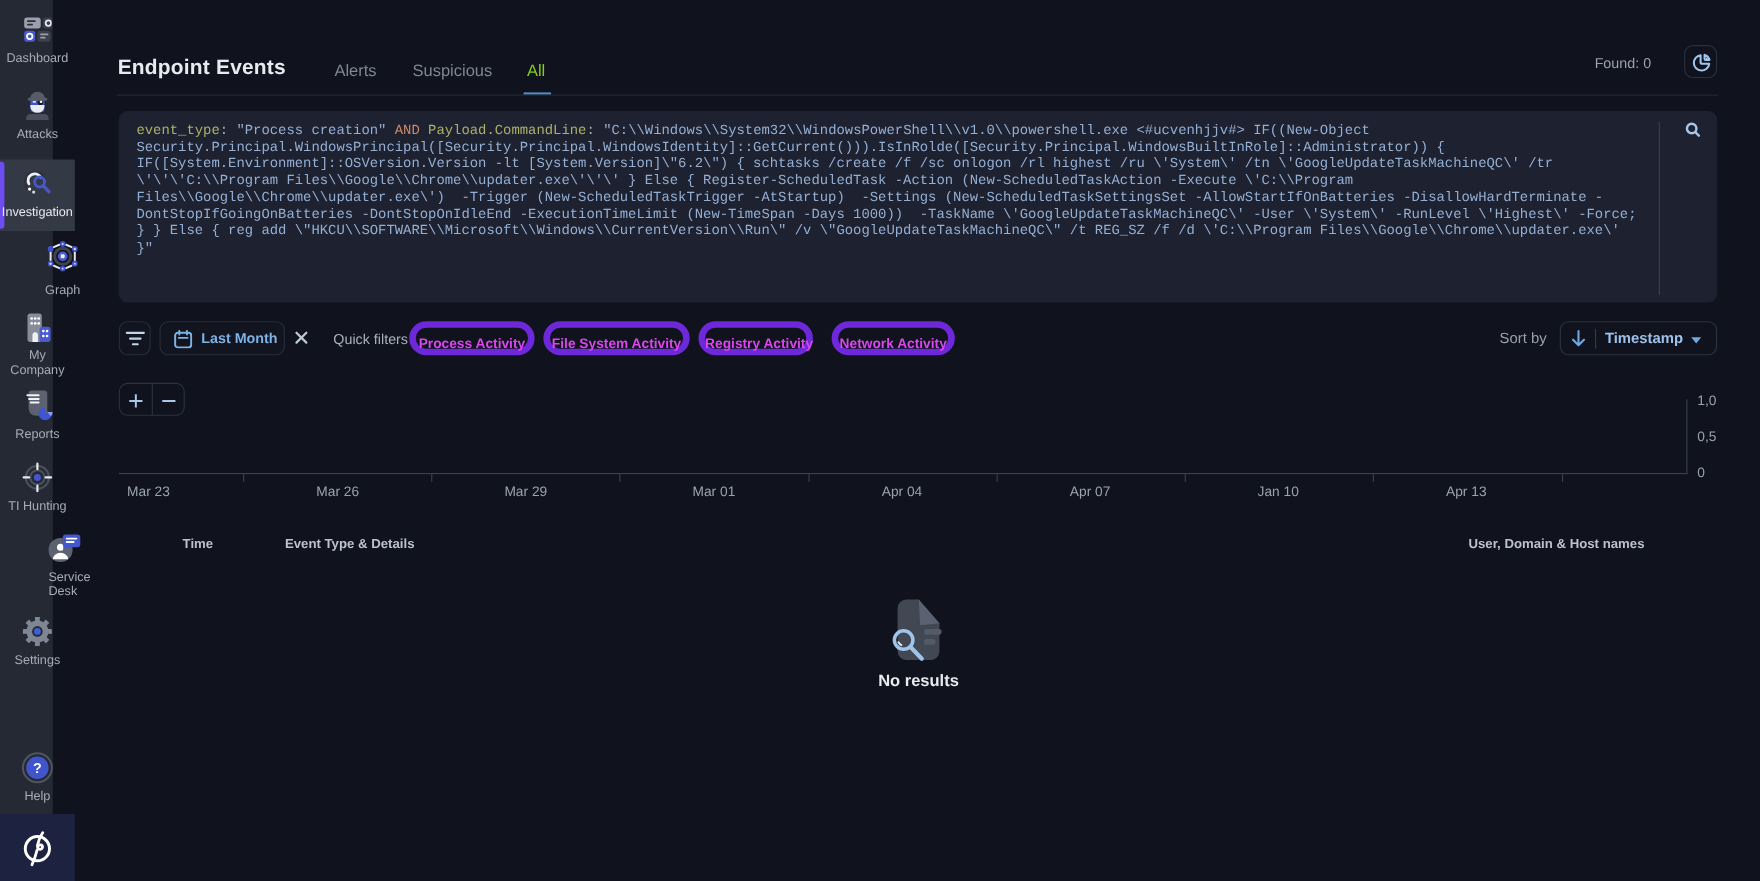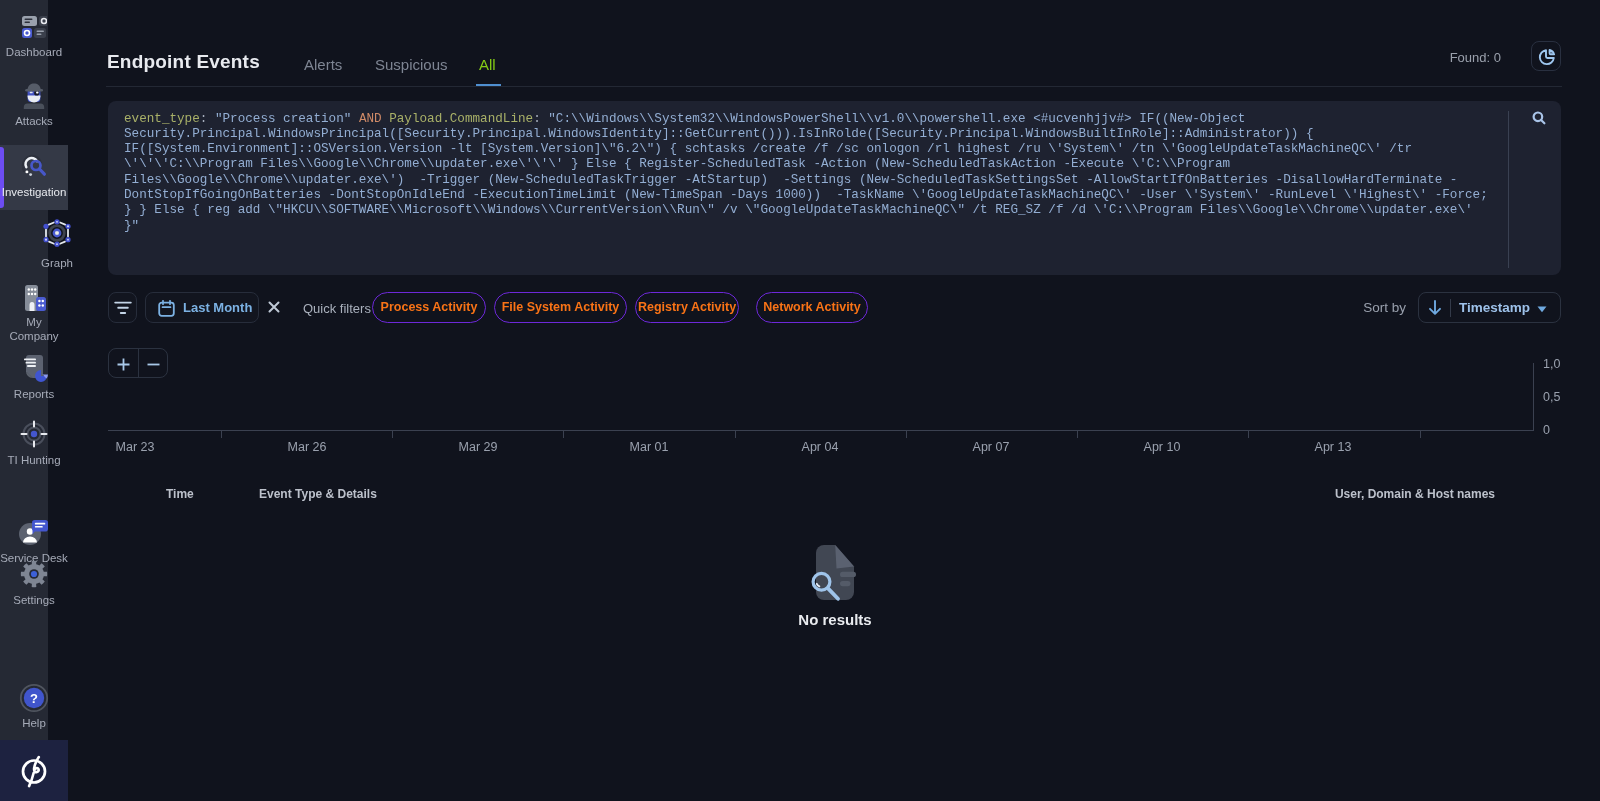--- a/index.html
+++ b/index.html
@@ -25,21 +25,21 @@
   #piebtn { position:absolute; left:1531px; top:41px; width:30px; height:30px; border:1px solid #293040; border-radius:8px; }
 
   
   #qbox { position:absolute; left:108px; top:101px; width:1453px; height:174px; background:#1e2230; border-radius:8px; }
   #qtext { position:absolute; left:124px; top:110.5px; width:1390px; font-family:"Liberation Mono", monospace; font-size:12.64px; line-height:15.3px; color:#93aed3; white-space:pre; }
   .k { color:#a9b168; } .p { color:#a5adbc; } .o { color:#cf8a67; }
   #qdivider { position:absolute; left:1508px; top:111px; width:1px; height:157px; background:#3a4152; }
 
   
   .btn { position:absolute; top:292px; height:31px; border:1px solid #272d3b; border-radius:8px; background:rgba(255,255,255,0.012); }
-  .pill { position:absolute; top:292px; height:31px; border:1px solid #6d28d9; border-radius:16px; color:#f97316; font-size:12.5px; font-weight:bold; text-align:center; line-height:29px; white-space:nowrap; }
+  .pill { position:absolute; top:292px; height:31px; border:6px solid #6d28d9; border-radius:16px; color:#d946ef; font-size:12.5px; font-weight:bold; text-align:center; line-height:29px; white-space:nowrap; }
   #lastmonth { left:145px; width:114px; color:#7cb2e4; font-size:13px; font-weight:bold; line-height:29px; }
   #qf-label { position:absolute; left:303px; top:301px; font-size:13px; color:#a9b0bc; }
   #sortby { position:absolute; left:1336px; top:300px; width:70px; text-align:right; font-size:13.5px; color:#99a0ad; }
   #sortgrp { position:absolute; left:1418px; top:292px; width:143px; height:31px; border:1px solid #2b3240; border-radius:8px; }
 
   
   #zoomgrp { position:absolute; left:108px; top:348px; width:60px; height:30px; border:1px solid #2b3240; border-radius:8px; color:#a8c8e8; }
   #zoomgrp .zdiv { position:absolute; left:29px; top:0; width:1px; height:28px; background:#2b3240; }
   #xaxis { position:absolute; left:108px; top:430px; width:1426px; height:1px; background:#3b4150; }
   .tick { position:absolute; top:431px; width:1px; height:7px; background:#3b4150; }
@@ -178,21 +178,21 @@
         <circle cx="14" cy="14" r="10.5" fill="none" stroke="#4a4f5c" stroke-width="2"></circle>
         <circle cx="14" cy="14" r="6.5" fill="none" stroke="#4a4f5c" stroke-width="2"></circle>
         <circle cx="14" cy="14" r="3.2" fill="#4456ce"></circle>
         <g stroke="#e8eaef" stroke-width="2" stroke-linecap="round">
           <path d="M14 1.5 v5 M14 21.5 v5 M1.5 14 h5 M21.5 14 h5"></path>
         </g>
       </svg>
       <span class="lbl">TI Hunting</span>
     </div>
 
-    <div class="nav-item" style="top:518px;">
+    <div class="nav-item" style="top:484px;padding-left:44px;">
       <svg width="30" height="28" viewBox="0 0 30 28">
         <circle cx="11" cy="16" r="11" fill="#5c6270"></circle>
         <circle cx="11" cy="13.5" r="3.2" fill="#fff"></circle>
         <path d="M4 24.5 a7 6 0 0 1 14 0 z" fill="#fff"></path>
         <rect x="13" y="2" width="16" height="11.5" rx="2.8" fill="#4456ce"></rect>
         <path d="M16 13 l-2.5 3.5 v-4 z" fill="#4456ce"></path>
         <g fill="#fff">
           <rect x="15.8" y="4.8" width="10.5" height="1.7" rx="0.85"></rect>
           <rect x="15.8" y="7.9" width="8" height="1.7" rx="0.85"></rect>
         </g>
@@ -309,21 +309,21 @@
   <div class="tick" style="left:906px;"></div>
   <div class="tick" style="left:1077px;"></div>
   <div class="tick" style="left:1248px;"></div>
   <div class="tick" style="left:1420px;"></div>
   <div class="xlabel" style="left:135px;">Mar 23</div>
   <div class="xlabel" style="left:307px;">Mar 26</div>
   <div class="xlabel" style="left:478px;">Mar 29</div>
   <div class="xlabel" style="left:649px;">Mar 01</div>
   <div class="xlabel" style="left:820px;">Apr 04</div>
   <div class="xlabel" style="left:991px;">Apr 07</div>
-  <div class="xlabel" style="left:1162px;">Apr 10</div>
+  <div class="xlabel" style="left:1162px;">Jan 10</div>
   <div class="xlabel" style="left:1333px;">Apr 13</div>
   <div id="yaxis"></div>
   <div class="ylabel" style="top:357px;">1,0</div>
   <div class="ylabel" style="top:390px;">0,5</div>
   <div class="ylabel" style="top:423px;">0</div>
 
   <div class="th" style="left:166px;">Time</div>
   <div class="th" style="left:259px;">Event Type &amp; Details</div>
   <div class="th" style="left:1295px; width:200px; text-align:right; white-space:nowrap;">User, Domain &amp; Host names</div>
 

